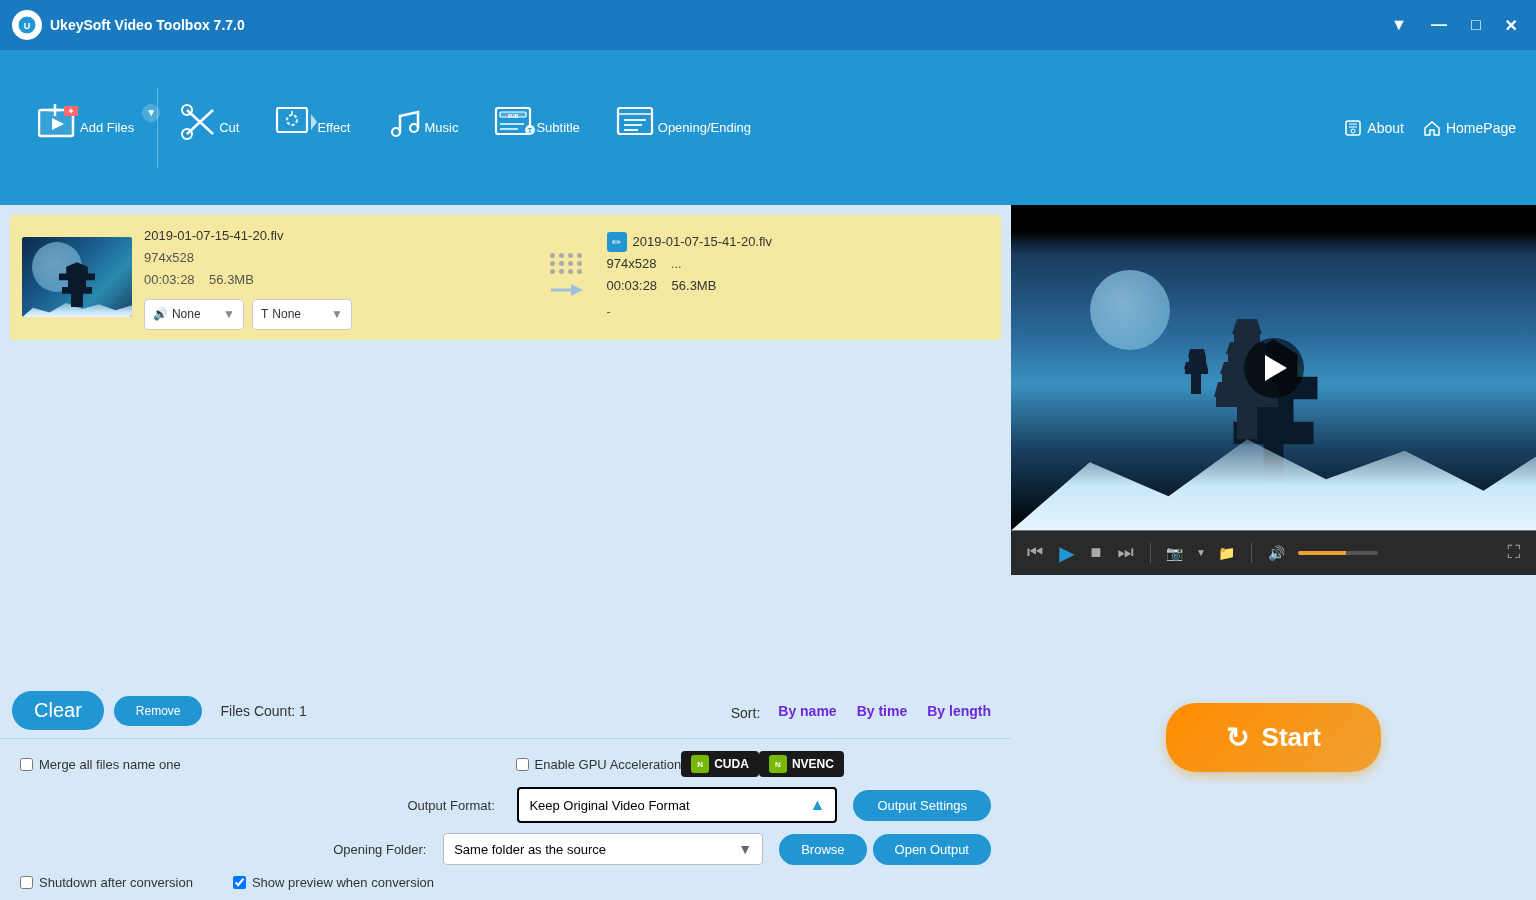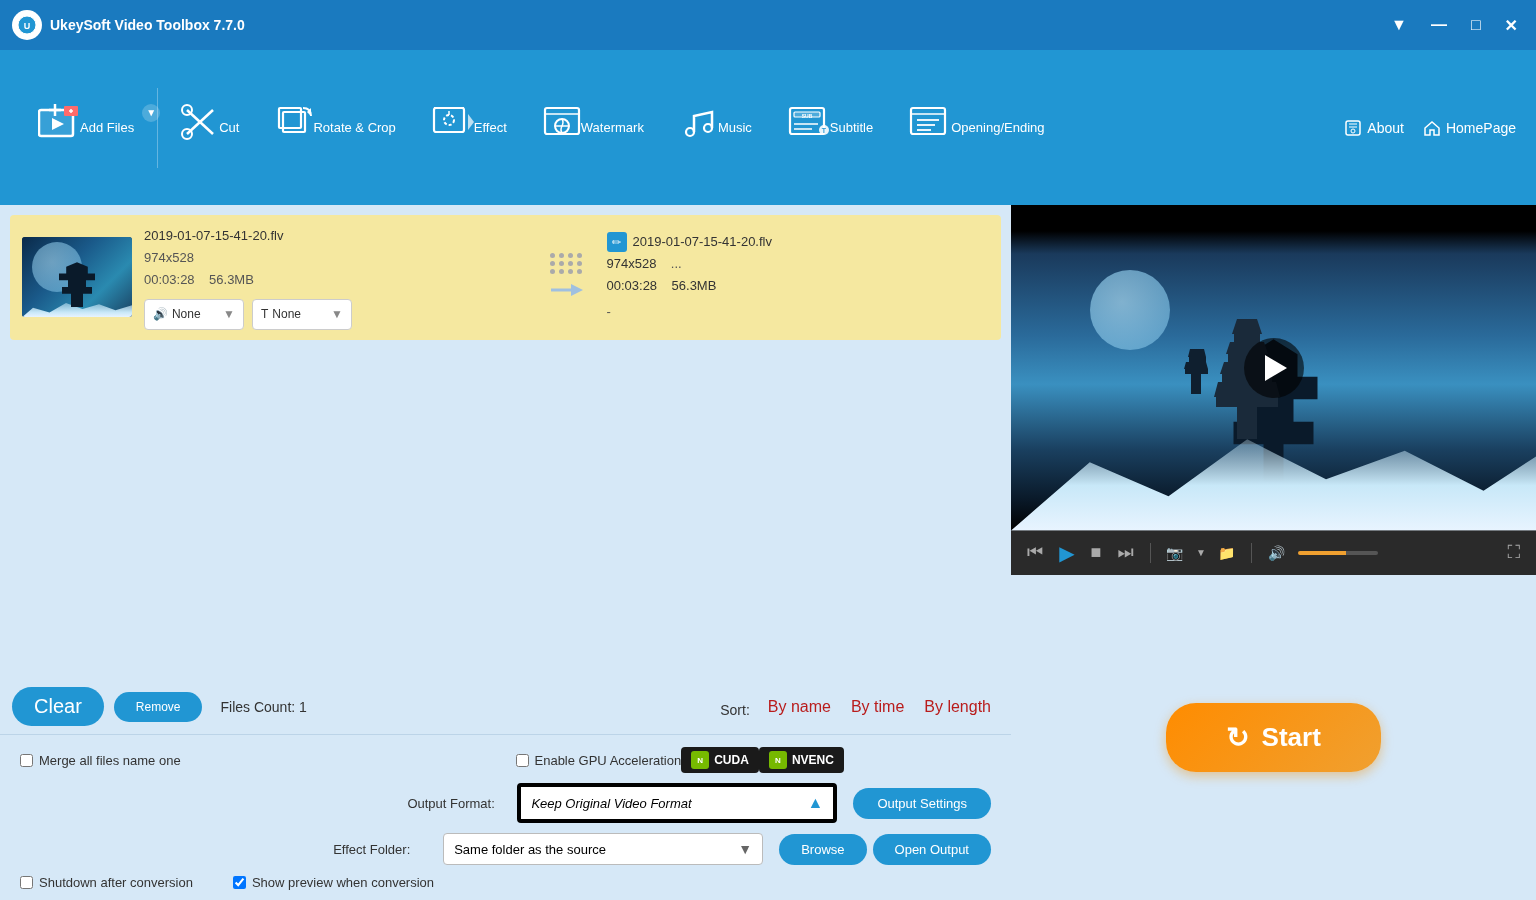--- a/index.html
+++ b/index.html
@@ -254,24 +254,25 @@
       display: flex;
       align-items: flex-end;
       gap: 4px;
       font-size: 14px;
       color: #333;
     }
     .sort-label { margin-right: 6px; }
     .sort-btn {
       background: none;
       border: none;
-      color: #b91c1c;
-      font-size: 16px;
+      color: #6d28d9;
+      font-size: 14px;
       cursor: pointer;
       padding: 2px 8px;
+      font-weight: bold;
     }
 
     
     .settings-area {
       background: #d6e8f7;
       padding: 12px 20px 10px 20px;
       border-top: 1px solid #bcd4e8;
     }
     .settings-row {
       display: flex;
@@ -308,29 +309,28 @@
     .field-label {
       font-size: 13px;
       color: #333;
       width: 110px;
       flex-shrink: 0;
       font-weight: 500;
     }
     .format-select {
       flex: 0 0 320px;
       background: white;
-      border: 4px solid #000000;
+      border: 2px solid #000000;
       border-radius: 4px;
       padding: 7px 10px;
       font-size: 13px;
       display: flex;
       align-items: center;
       justify-content: space-between;
       cursor: pointer;
-      font-style: italic;
     }
     .format-select .up-arrow { color: #2196d3; font-size: 16px; }
     .folder-select {
       flex: 0 0 320px;
       background: white;
       border: 1px solid #bbb;
       border-radius: 4px;
       padding: 7px 10px;
       font-size: 13px;
       display: flex;
@@ -601,57 +601,34 @@
       <svg width="38" height="36" viewBox="0 0 38 36">
         <line x1="6" y1="6" x2="32" y2="30" stroke="white" stroke-width="2.5"></line>
         <line x1="6" y1="30" x2="32" y2="6" stroke="white" stroke-width="2.5"></line>
         <circle cx="6" cy="6" r="5" fill="none" stroke="white" stroke-width="2"></circle>
         <circle cx="6" cy="30" r="5" fill="none" stroke="white" stroke-width="2"></circle>
       </svg>
     </div>
     <span class="toolbar-label">Cut</span>
   </div>
 
-  <div class="toolbar-item">
-    <div class="toolbar-icon">
-      <svg width="38" height="36" viewBox="0 0 38 36">
-        <rect x="8" y="8" width="22" height="20" rx="1" fill="none" stroke="white" stroke-width="2.2"></rect>
-        <rect x="4" y="4" width="22" height="20" rx="1" fill="none" stroke="white" stroke-width="2.2"></rect>
-        <path d="M28 4 Q36 4 36 12" fill="none" stroke="white" stroke-width="2"></path>
-        <polygon points="32,8 36,12 36,4" fill="white"></polygon>
-      </svg>
-    </div>
-    <span class="toolbar-label">Rotate &amp; Crop</span>
-  </div>
 
   <div class="toolbar-item">
     <div class="toolbar-icon">
       <svg width="42" height="36" viewBox="0 0 42 36">
         <rect x="2" y="4" width="30" height="24" rx="2" fill="none" stroke="white" stroke-width="2.2"></rect>
         <line x1="2" y1="4" x2="32" y2="4" stroke="white" stroke-width="2"></line>
         <polygon points="36,10 42,18 36,26" fill="white" opacity="0.7"></polygon>
         <circle cx="17" cy="16" r="5" fill="none" stroke="white" stroke-width="2" stroke-dasharray="3,2"></circle>
         <line x1="17" y1="11" x2="17" y2="7" stroke="white" stroke-width="1.5"></line>
       </svg>
     </div>
     <span class="toolbar-label">Effect</span>
   </div>
 
-  <div class="toolbar-item">
-    <div class="toolbar-icon">
-      <svg width="38" height="36" viewBox="0 0 38 36">
-        <rect x="2" y="4" width="34" height="26" rx="2" fill="none" stroke="white" stroke-width="2.2"></rect>
-        <line x1="2" y1="10" x2="36" y2="10" stroke="white" stroke-width="1.5"></line>
-        <circle cx="19" cy="22" r="7" fill="none" stroke="white" stroke-width="2"></circle>
-        <path d="M19 15 Q21 18 19 22 Q17 26 19 29" fill="none" stroke="white" stroke-width="1.5"></path>
-        <line x1="12" y1="22" x2="26" y2="22" stroke="white" stroke-width="1.5"></line>
-      </svg>
-    </div>
-    <span class="toolbar-label">Watermark</span>
-  </div>
 
   <div class="toolbar-item">
     <div class="toolbar-icon">
       <svg width="38" height="36" viewBox="0 0 38 36">
         <path d="M14 28 L14 12 L32 8 L32 24" fill="none" stroke="white" stroke-width="2.5"></path>
         <circle cx="10" cy="28" r="4" fill="none" stroke="white" stroke-width="2.2"></circle>
         <circle cx="28" cy="24" r="4" fill="none" stroke="white" stroke-width="2.2"></circle>
       </svg>
     </div>
     <span class="toolbar-label">Music</span>
@@ -824,21 +801,21 @@
       <div class="output-format-row">
         <span class="field-label">Output Format:</span>
         <div class="format-select">
           <span>Keep Original Video Format</span>
           <span class="up-arrow">▲</span>
         </div>
         <button class="btn-output-settings">Output Settings</button>
       </div>
 
       <div class="output-folder-row">
-        <span class="field-label">Effect Folder:</span>
+        <span class="field-label">Opening Folder:</span>
         <div class="folder-select">
           <span>Same folder as the source</span>
           <span class="down-arrow">▼</span>
         </div>
         <button class="btn-browse">Browse</button>
         <button class="btn-open-output">Open Output</button>
       </div>
 
       <div class="bottom-options-row">
         <label class="checkbox-label">

